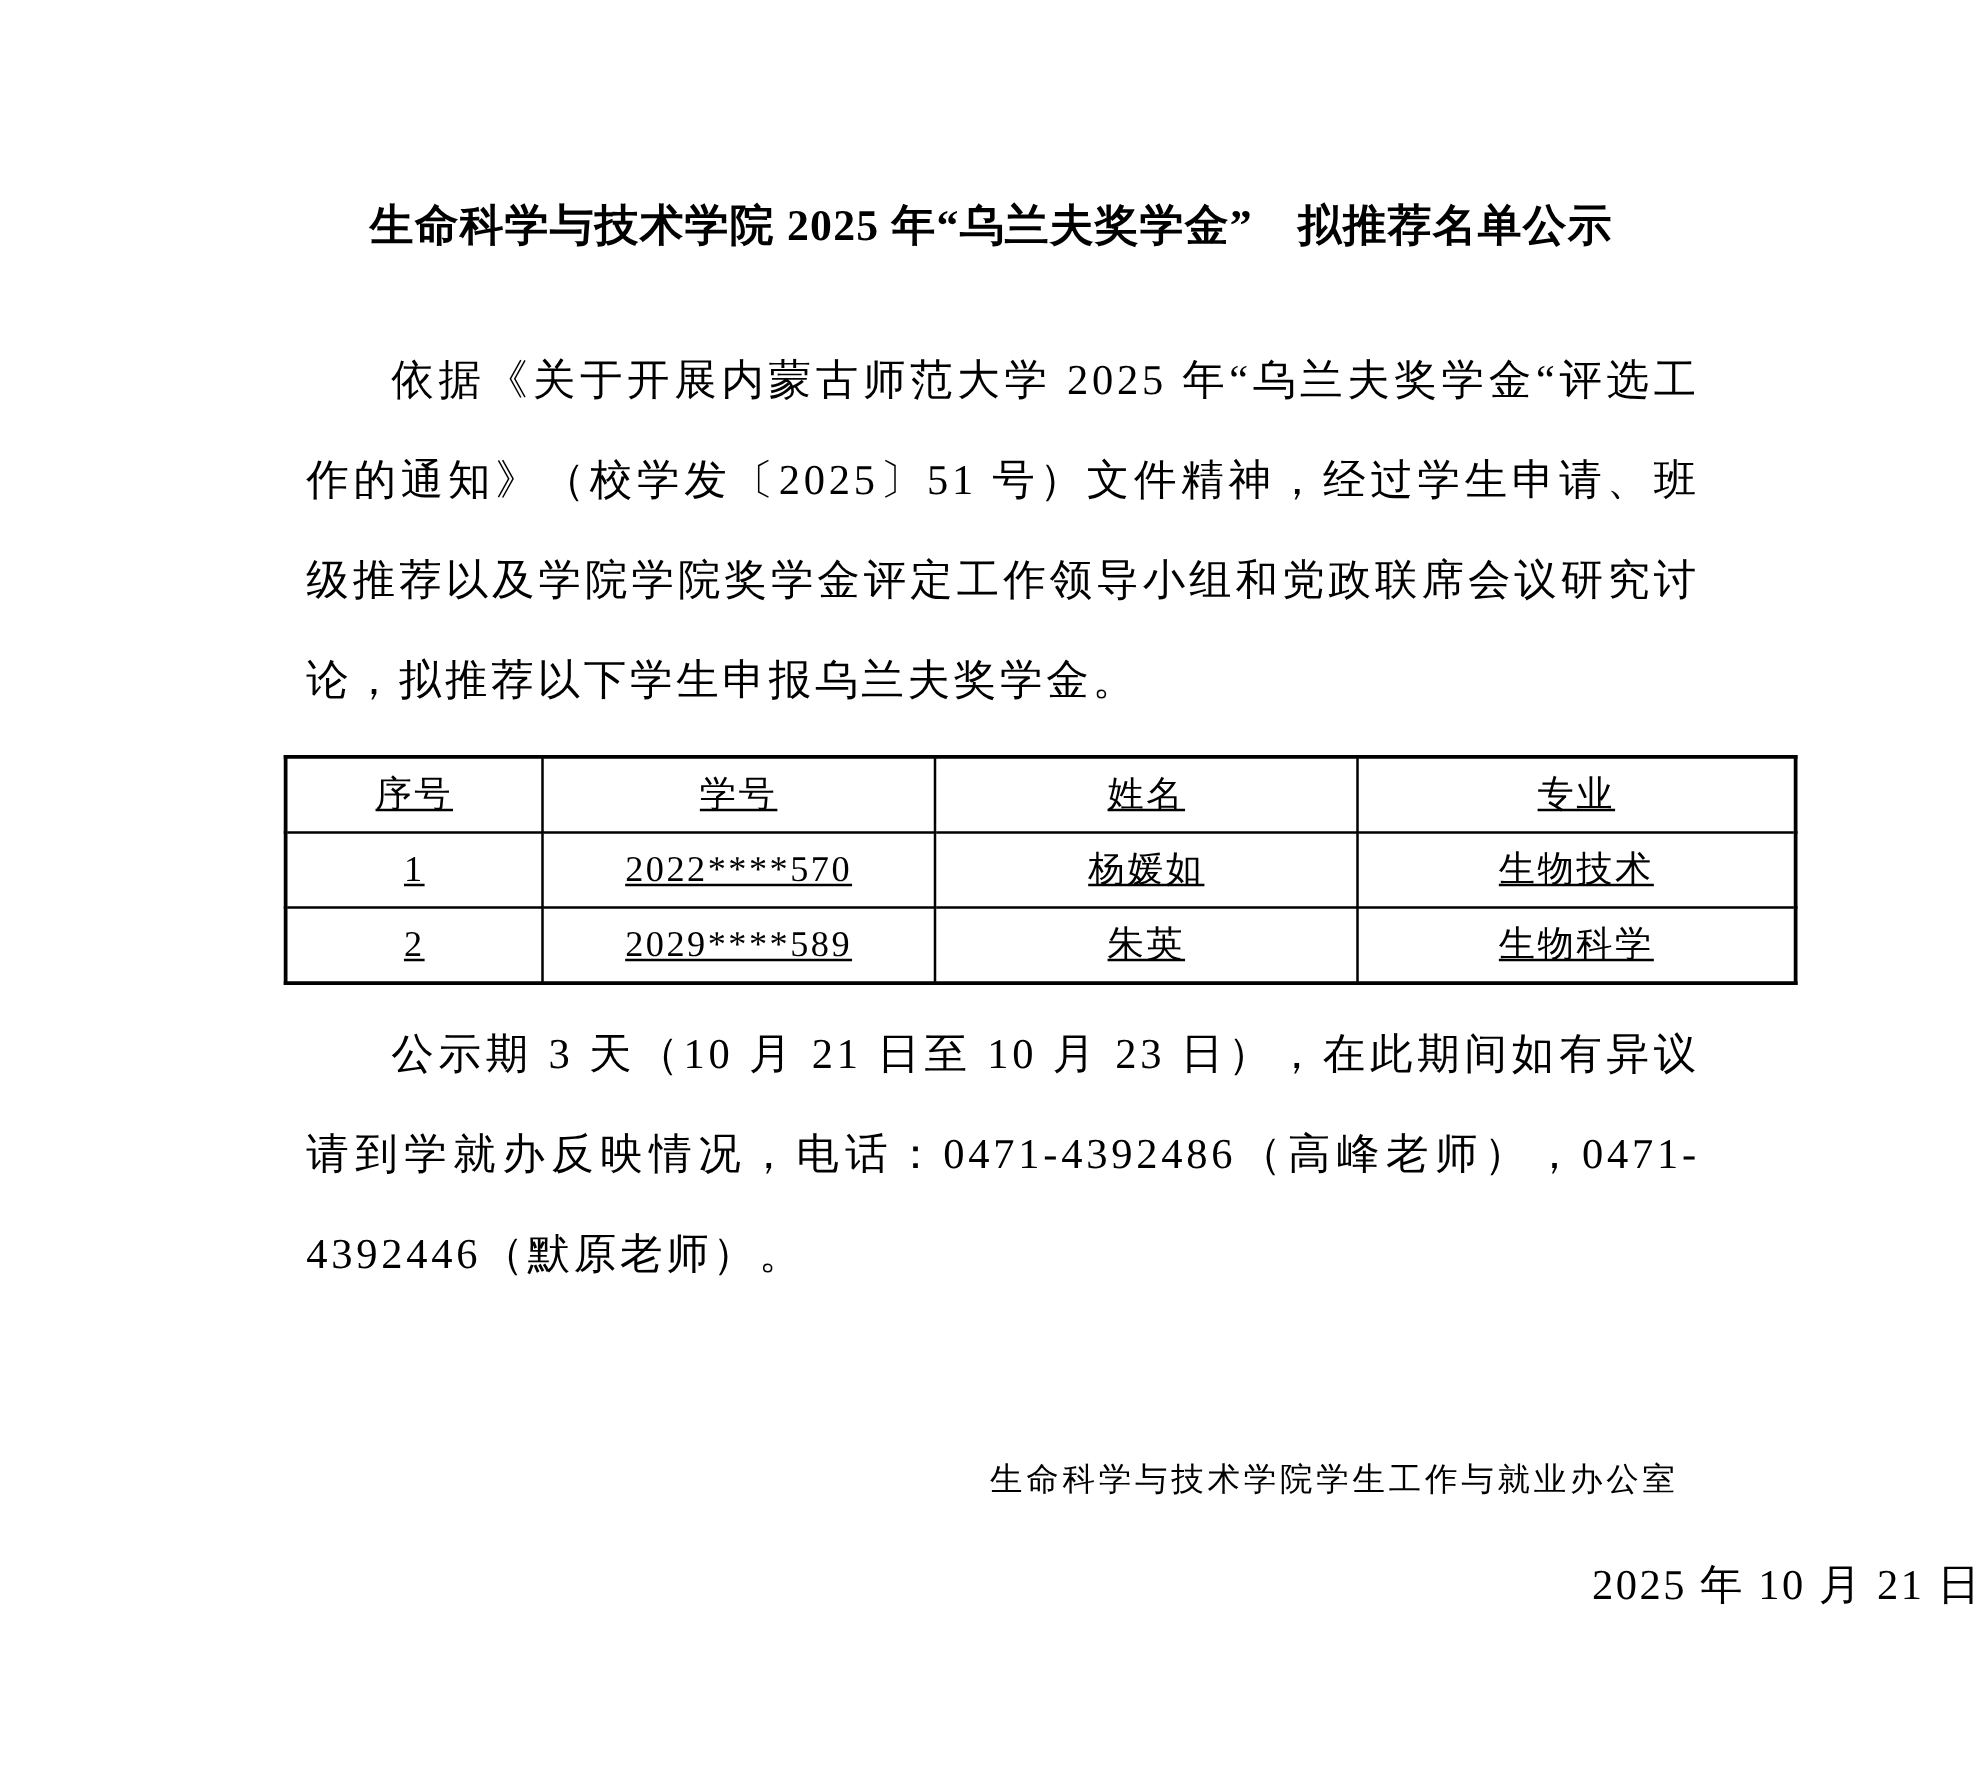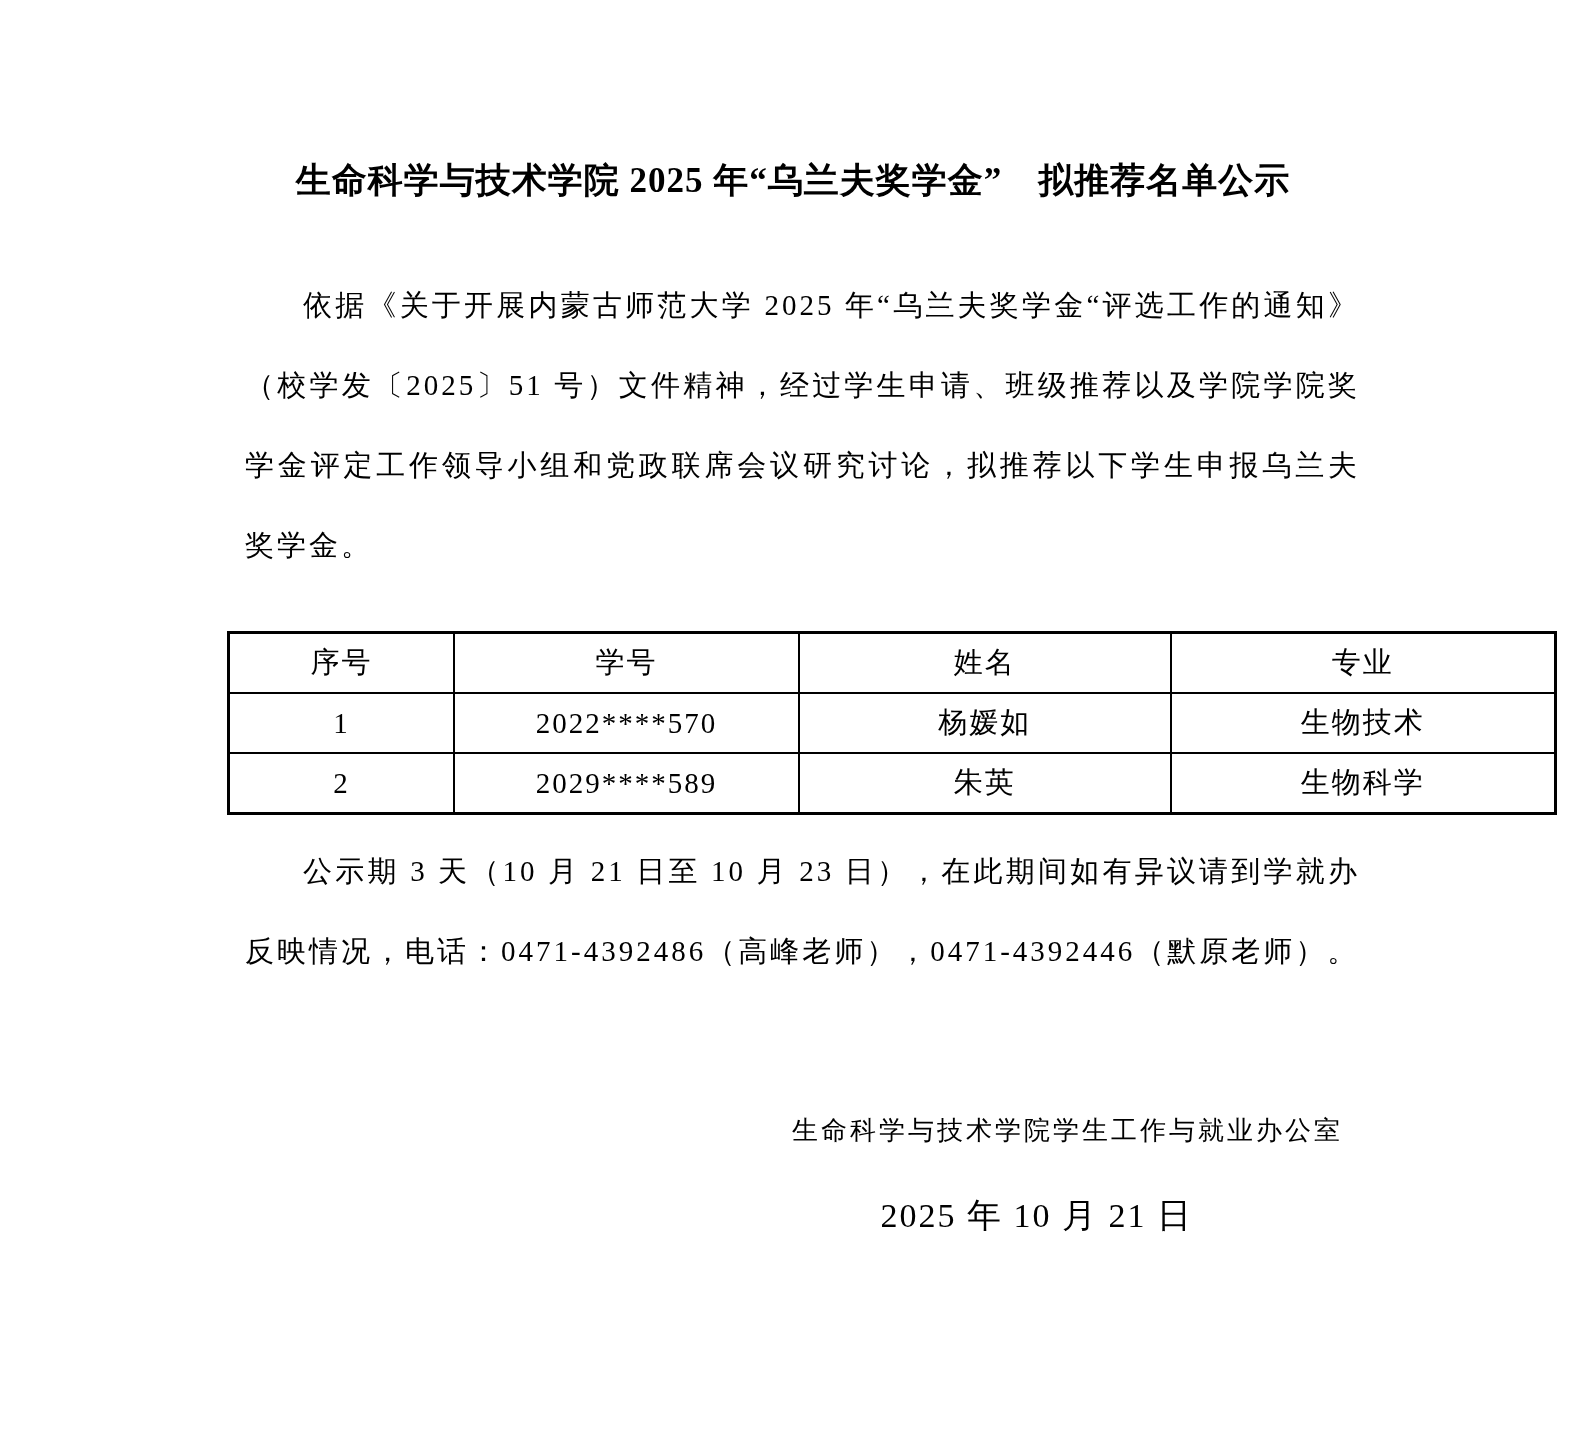--- a/index.html
+++ b/index.html
@@ -24,36 +24,37 @@
     margin: 15px;
     padding-top: 142px;
     font-size: 35px;
     line-height: 48px;
     font-weight: bold;
     text-align: center;
     letter-spacing: 1px;
   }
   .para {
     margin: 0 226px 0 245px;
-    font-size: 29px;
+    font-size: 34px;
     line-height: 80px;
     text-align: justify;
     text-indent: 2em;
     letter-spacing: 3px;
   }
   .para-1 { margin-top: 60px; }
   .para-2 { margin-top: 16px; }
   table.rec-table {
-    width: 1330px;
+    width: 1211px;
     margin-left: 227px;
-    margin-top: 46px;
+    margin-top: 19px;
     border-collapse: collapse;
     border: 3px solid #000000;
     font-size: 29px;
     letter-spacing: 2px;
+    text-decoration: underline;
   }
   table.rec-table th,
   table.rec-table td {
     border: 2px solid #000000;
     height: 58px;
     text-align: center;
     vertical-align: middle;
     font-weight: normal;
     padding: 0 4px;
   }
@@ -61,21 +62,20 @@
     margin-top: 100px;
     text-align: right;
     padding-right: 243px;
     font-size: 26px;
     line-height: 80px;
     letter-spacing: 3px;
   }
   .sig-date {
     margin-top: 5px;
     text-align: right;
-    padding-right: 393px;
     font-size: 34px;
     line-height: 80px;
     letter-spacing: 2px;
   }
 </style>
 </head>
 <body>
 
 <div class="doc">
 

